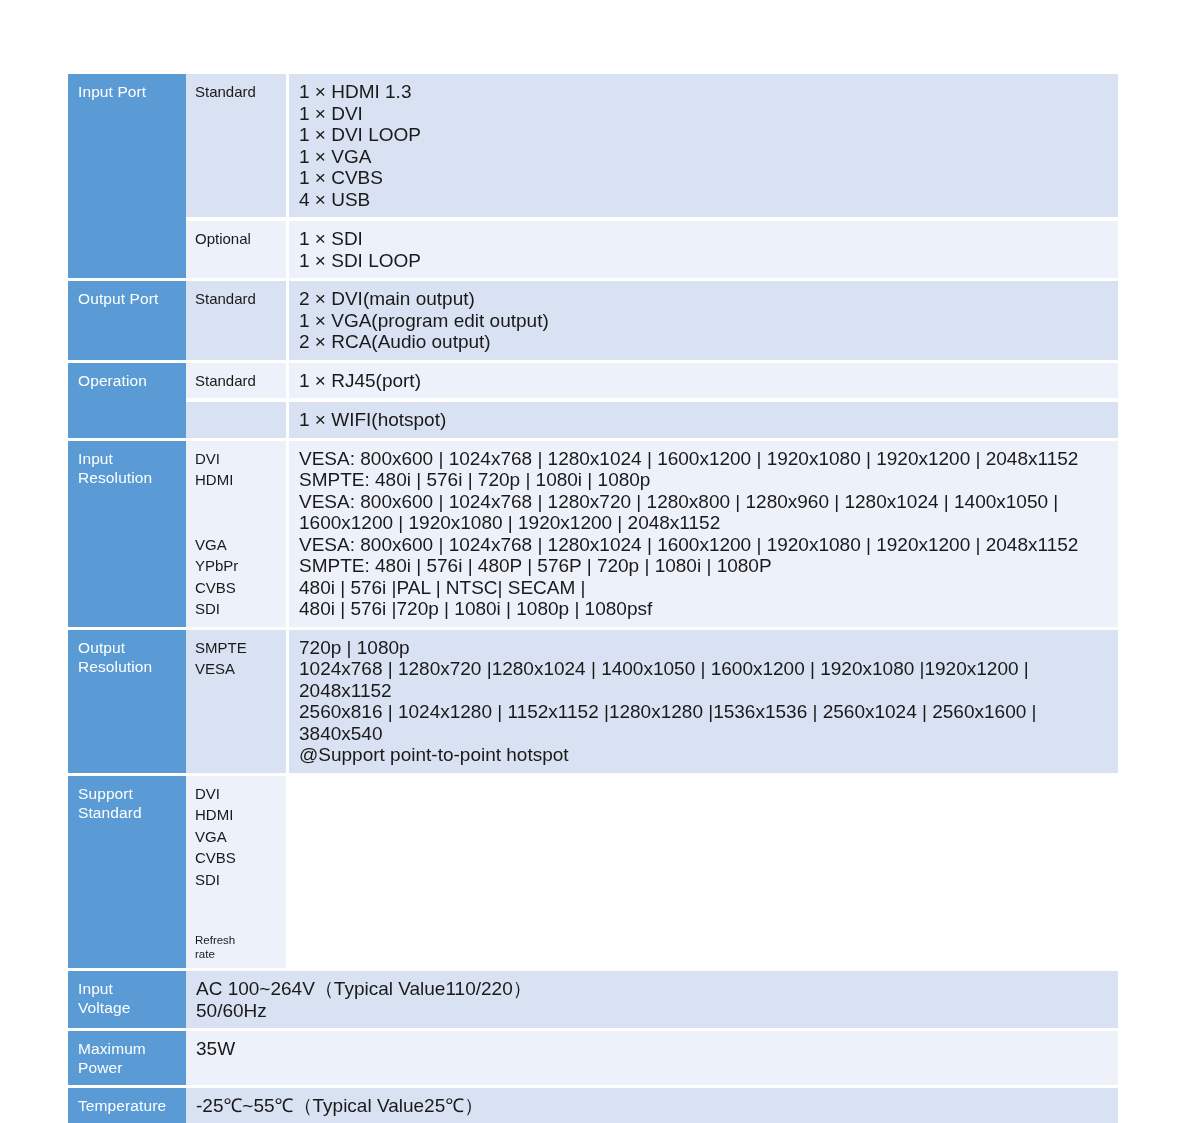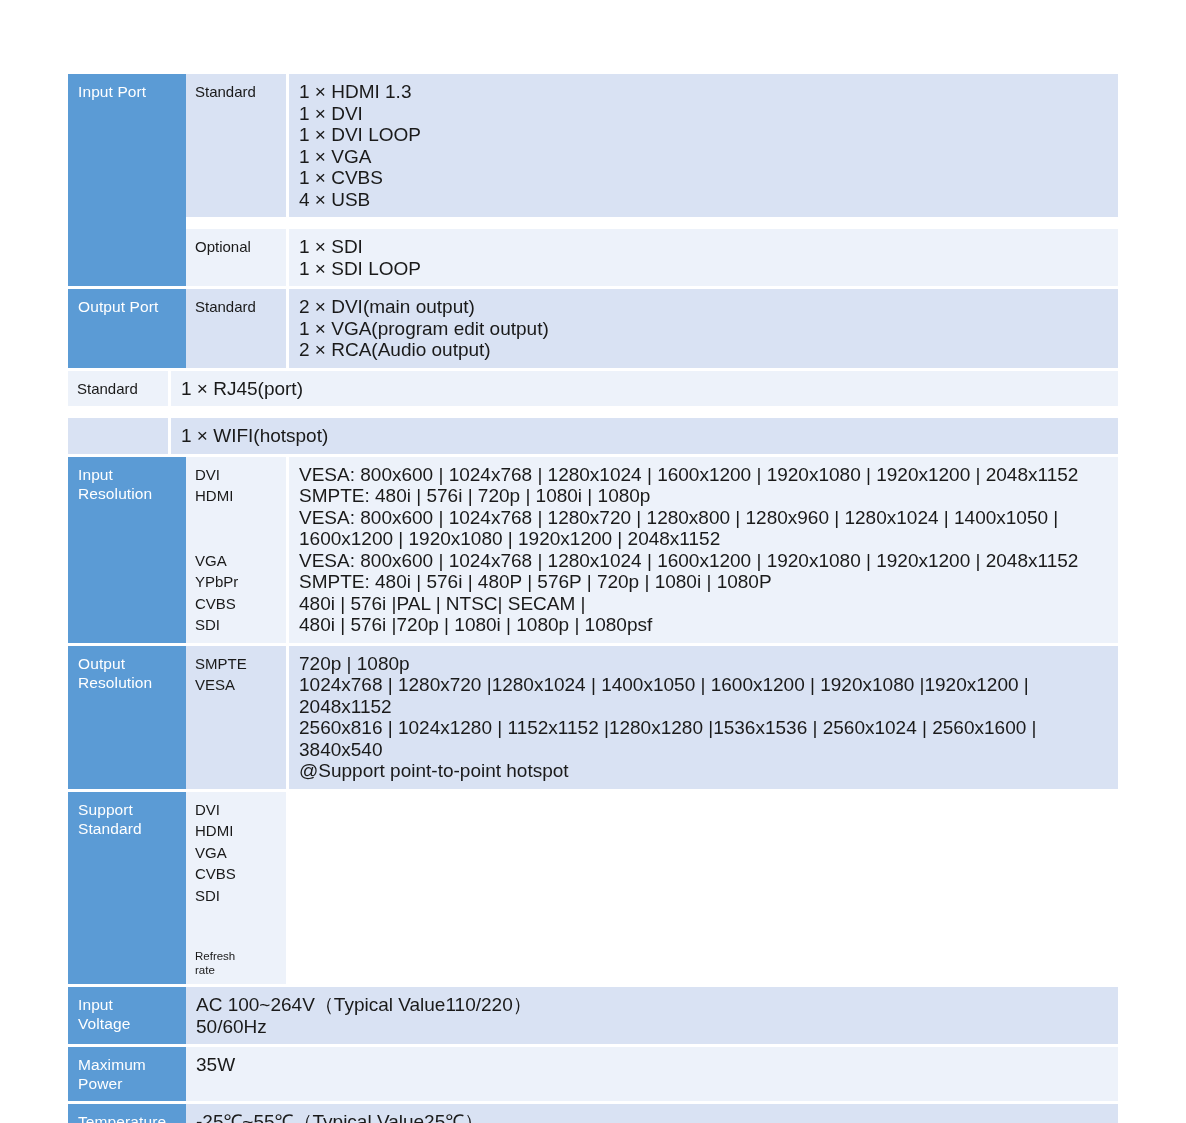--- a/index.html
+++ b/index.html
@@ -52,21 +52,21 @@
   .group > .cat { flex: 0 0 118px; }
   .group-body {
     flex: 1 1 auto;
     display: flex;
     flex-direction: column;
   }
   .subrow {
     display: flex;
     align-items: stretch;
   }
-  .subrow + .subrow { margin-top: 12px; justify-content: center; }
+  .subrow + .subrow { margin-top: 4px; justify-content: center; }
 
   
   .sub {
     width: 100px;
     flex: 0 0 100px;
     font-size: 15px;
     line-height: 21.5px;
     color: #1a1a1a;
     padding: 7px 0 7px 9px;
     box-sizing: border-box;
@@ -130,20 +130,21 @@
       <div class="subrow">
         <div class="sub bg-dark">Standard</div>
         <div class="val bg-dark">2 × DVI(main output)
 1 × VGA(program edit output)
 2 × RCA(Audio output)</div>
       </div>
     </div>
   </div>
 
   <div class="group">
+    <div class="cat">Operation</div>
     <div class="group-body">
       <div class="subrow">
         <div class="sub bg-light">Standard</div>
         <div class="val bg-light">1 × RJ45(port)</div>
       </div>
       <div class="subrow">
         <div class="sub bg-dark"></div>
         <div class="val bg-dark">1 × WIFI(hotspot)</div>
       </div>
     </div>

